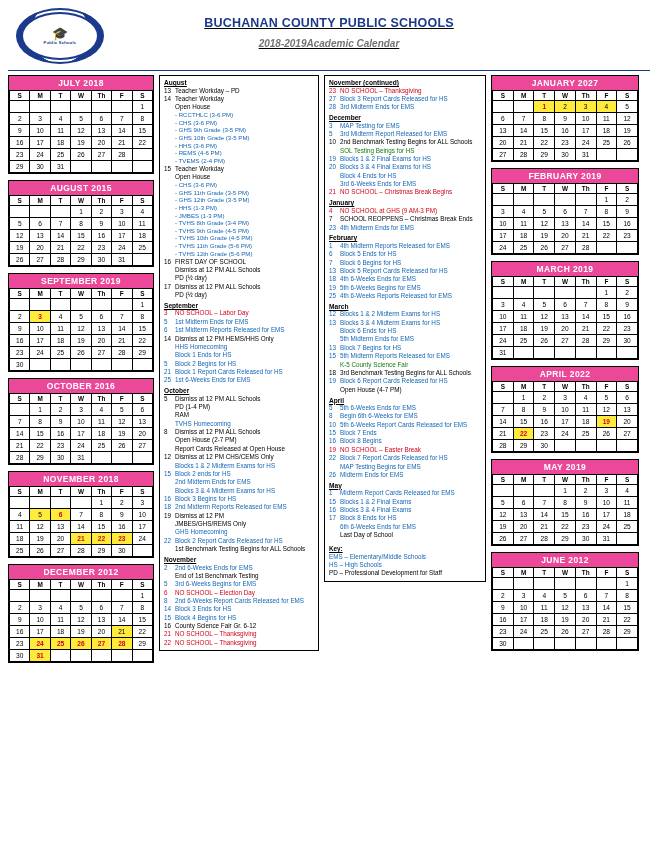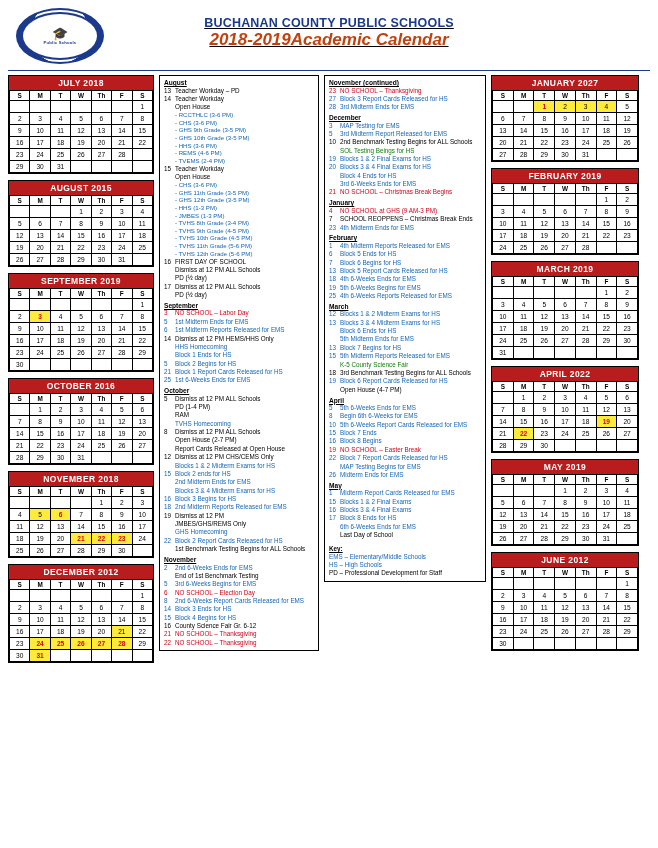--- a/index.html
+++ b/index.html
@@ -24,34 +24,34 @@
   .logo .inner{
     width:74px;height:44px;border-radius:50%;
     background:#fff;border:2px solid #1b3a8c;
     display:flex;flex-direction:column;align-items:center;justify-content:center;
     font-size:4.5px;color:#1b3a8c;text-align:center;line-height:1.1;
   }
   .logo .cap{font-size:13px;line-height:1;margin-bottom:1px;color:#1b3a8c;}
   .logo .ring-text{font-size:4.2px;letter-spacing:.2px;font-weight:bold;}
   .title-block{text-align:center;padding-top:10px;text-decoration:underline;}
   .title1{font-size:12.5px;font-weight:bold;color:#1b3a8c;letter-spacing:.2px;}
-  .title2{font-size:17px;font-style:italic;font-weight:bold;color:#c2410c;}
+  .title2{font-size:10px;font-style:italic;font-weight:bold;color:#737373;margin-top:8px;}
   .hr{height:1px;background:#1b3a8c;margin:6px 0 4px 0;}
 
   
   .columns{display:flex;gap:5px;align-items:flex-start;}
   .col-months{width:146px;flex:0 0 146px;}
   .col-notes{width:160px;flex:0 0 160px;}
   .col-notes2{width:162px;flex:0 0 162px;}
   .col-months2{width:148px;flex:0 0 148px;}
 
   
   .month{border:1px solid #000;margin-bottom:6px;background:#fff;}
   .month-title{
-    background:#b91c1c;color:#fff;text-align:center;
+    background:#ec4899;color:#fff;text-align:center;
     font-size:8.5px;font-weight:bold;letter-spacing:.4px;padding:2px 0;
   }
   table.cal{border-collapse:collapse;width:100%;table-layout:fixed;}
   table.cal th{
     font-size:6.4px;font-weight:bold;border:1px solid #000;height:9px;padding:0;text-align:center;
   }
   table.cal td{
     font-size:6.6px;border:1px solid #000;height:11px;padding:0;text-align:center;vertical-align:middle;
   }
   td.hl{background:#ffeb3b;}

